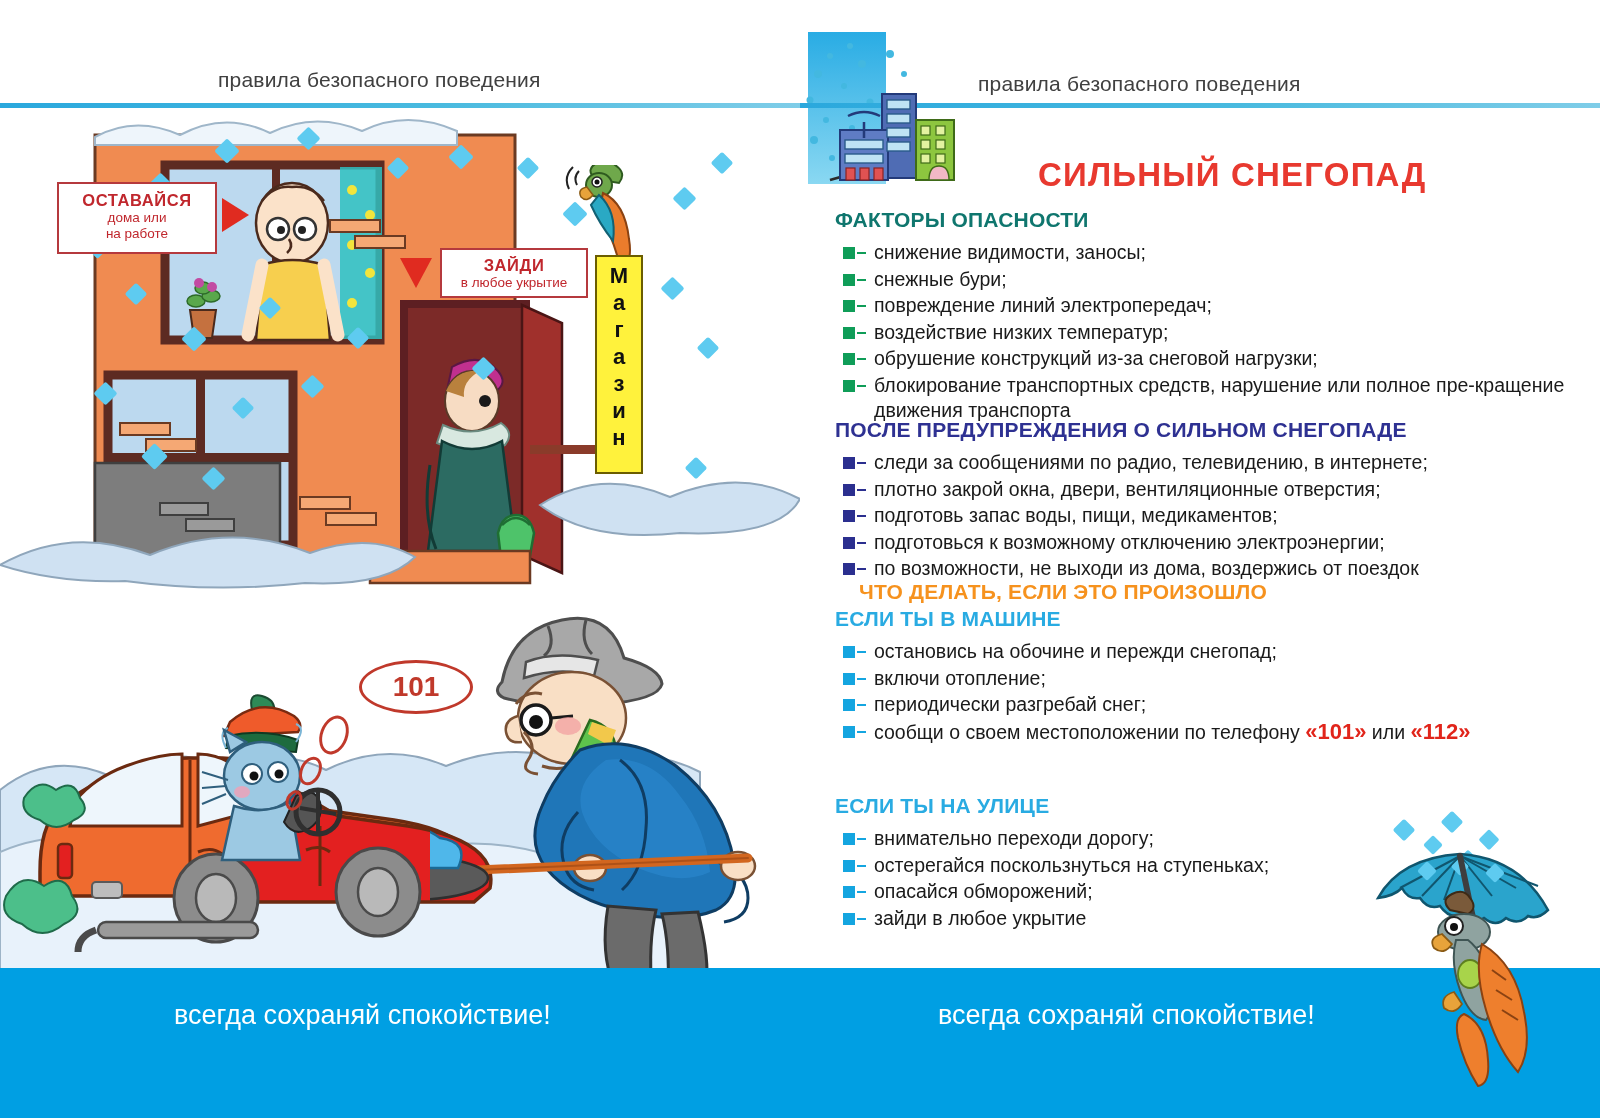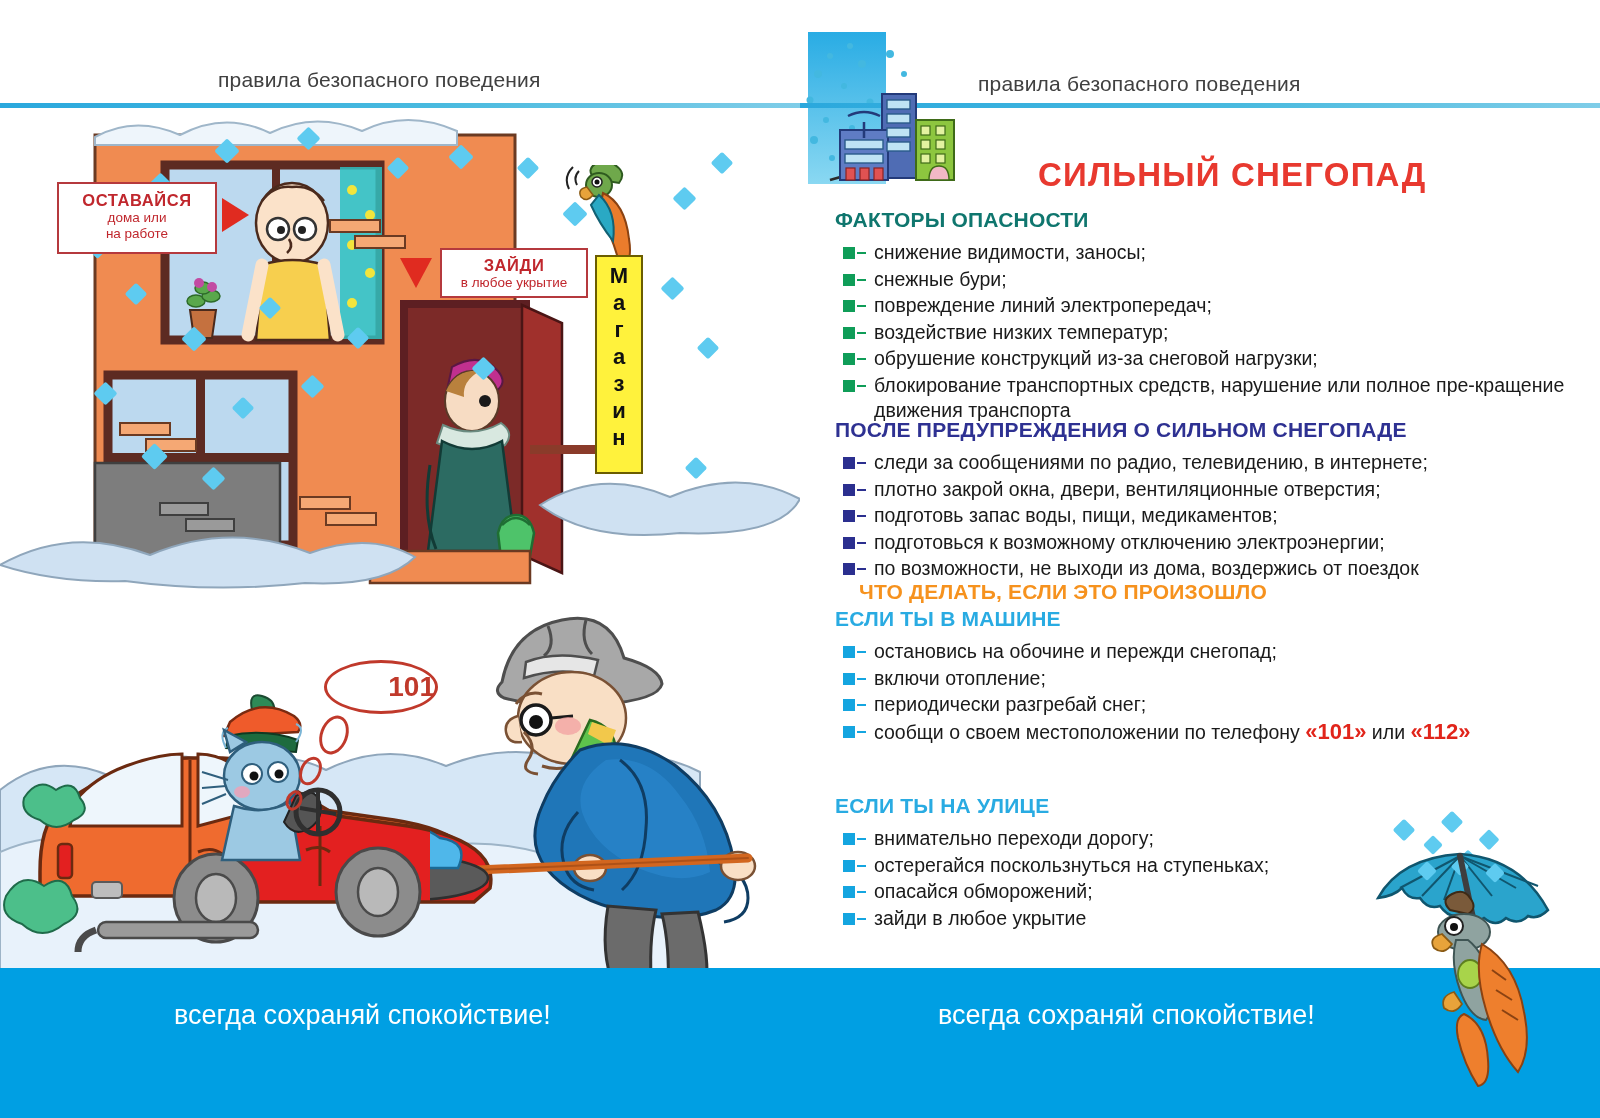--- a/index.html
+++ b/index.html
@@ -252,21 +252,21 @@
         <ellipse cx="242" cy="192" rx="8" ry="6" fill="#f2a0b5" opacity=".8"></ellipse>
         <path d="M226 186 l -24 2 M226 194 l -24 10 M228 180 l -26 -8" fill="none" stroke="#2f5f7d" stroke-width="2"></path>
         <path d="M234 206 q 30 10 56 -4 l 10 58 l -78 0 Z" fill="#9cc9e3" stroke="#2f5f7d" stroke-width="2.5"></path>
         <path d="M296 196 q 18 -10 24 6 q 4 16 -10 26 q -16 10 -26 -6 Z" fill="#555" stroke="#222" stroke-width="2"></path>
       </g>
 
       <circle cx="318" cy="212" r="22" fill="none" stroke="#2f2f2f" stroke-width="5"></circle>
       <path d="M300 208 l 36 6 M318 192 l 0 42" stroke="#2f2f2f" stroke-width="4"></path>
     </svg>
 
-    <div class="bubble" style="left:324px;top:660px;width:108px;height:48px;justify-content:flex-end;">
+    <div class="bubble" style="left:359px;top:660px;width:108px;height:48px;">
       <span>101</span>
     </div>
     <div class="bubdot" style="left:320px;top:715px;width:22px;height:34px;transform:rotate(20deg);"></div>
     <div class="bubdot" style="left:300px;top:756px;width:15px;height:24px;transform:rotate(25deg);"></div>
     <div class="bubdot" style="left:286px;top:790px;width:10px;height:15px;transform:rotate(25deg);"></div>
 
     <svg class="abs" style="left:430px;top:600px;" width="370" height="400" viewBox="0 0 370 400">
 
       <path d="M72 82 q 10 -52 60 -62 q 48 -10 62 38 q 36 10 38 26 q -4 16 -58 20 q -56 6 -100 -6 q -12 -6 -2 -16 Z" fill="#a8a8a8" stroke="#4e4e4e" stroke-width="3"></path>
       <path d="M96 62 q 30 -12 72 -2 l -4 16 q -34 -10 -70 2 Z" fill="#e6e6e6" stroke="#4e4e4e" stroke-width="2.5"></path>

